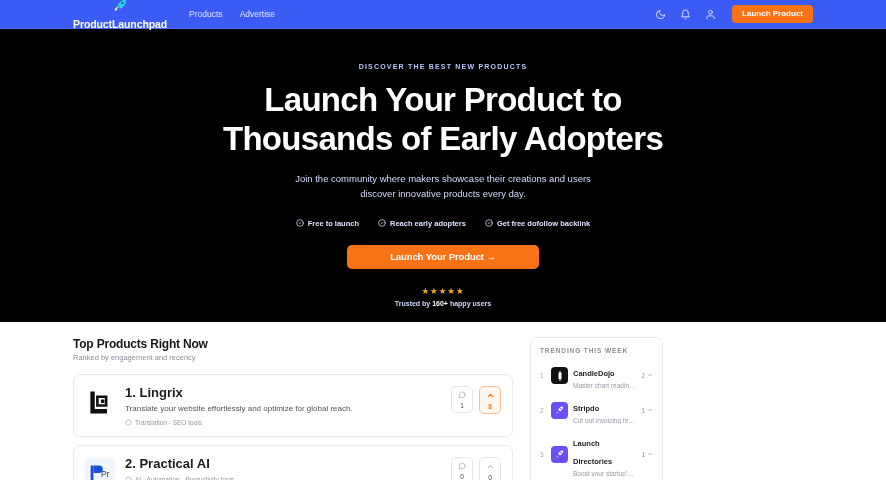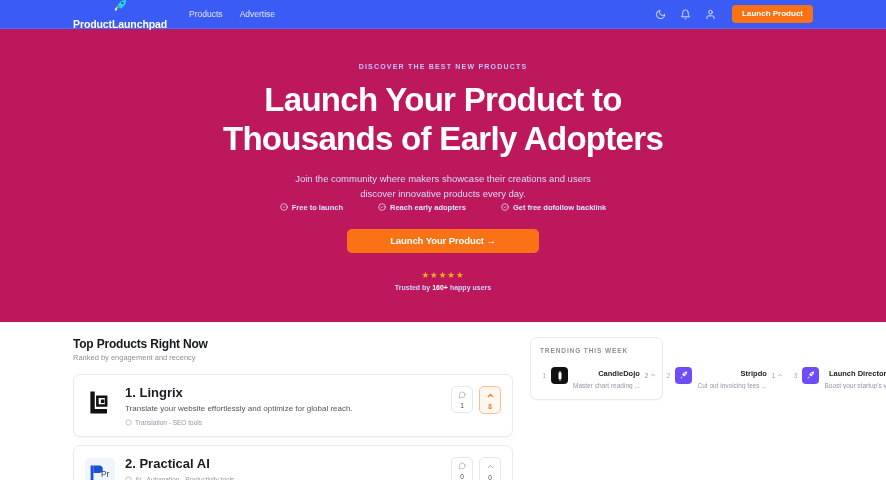--- a/index.html
+++ b/index.html
@@ -72,21 +72,21 @@
     border: none;
     border-radius: 4px;
     padding: 5px 10px;
     cursor: pointer;
     line-height: 1;
     margin-left: 3px;
   }
 
   
   .hero {
-    background: #be185d;
+    background: #000000;
     height: 293px;
     text-align: center;
     padding-top: 34px;
   }
   .eyebrow {
     color: #b9c7fd;
     font-size: 7px;
     letter-spacing: 1.2px;
     font-weight: bold;
     text-transform: uppercase;
@@ -101,22 +101,22 @@
   }
   .hero-sub {
     color: #d3dcfe;
     font-size: 9.5px;
     line-height: 1.55;
     margin-top: 14px;
   }
   .hero-feats {
     display: flex;
     justify-content: center;
-    gap: 35px;
-    margin-top: 1px;
+    gap: 19px;
+    margin-top: 17px;
   }
   .feat {
     display: flex;
     align-items: center;
     gap: 4px;
     color: #dbe3ff;
     font-size: 7.5px;
     font-weight: bold;
   }
   .feat svg { display: block; }
@@ -243,21 +243,21 @@
     box-shadow: 0 1px 1px rgba(16,24,40,0.03);
   }
   .side-head {
     font-size: 6.5px;
     font-weight: bold;
     letter-spacing: 0.9px;
     color: #8b8f98;
     text-transform: uppercase;
     display: flex; align-items: center; gap: 4px;
   }
-  .trend-list { margin-top: 8px; display: flex; flex-direction: row; gap: 8px; text-align: right; }
+  .trend-list { margin-top: 8px; display: flex; flex-direction: column; gap: 8px; }
   .trend-row { display: flex; align-items: center; gap: 5px; }
   .t-rank { font-size: 6.5px; color: #a4a9b3; width: 6px; flex-shrink: 0; }
   .t-thumb {
     width: 17px; height: 17px; border-radius: 4px; flex-shrink: 0;
     display: flex; align-items: center; justify-content: center;
     overflow: hidden;
   }
   .t-body { flex: 1; min-width: 0; }
   .t-name { font-size: 7.5px; font-weight: bold; color: #1a1c22; line-height: 1.1; }
   .t-desc {

